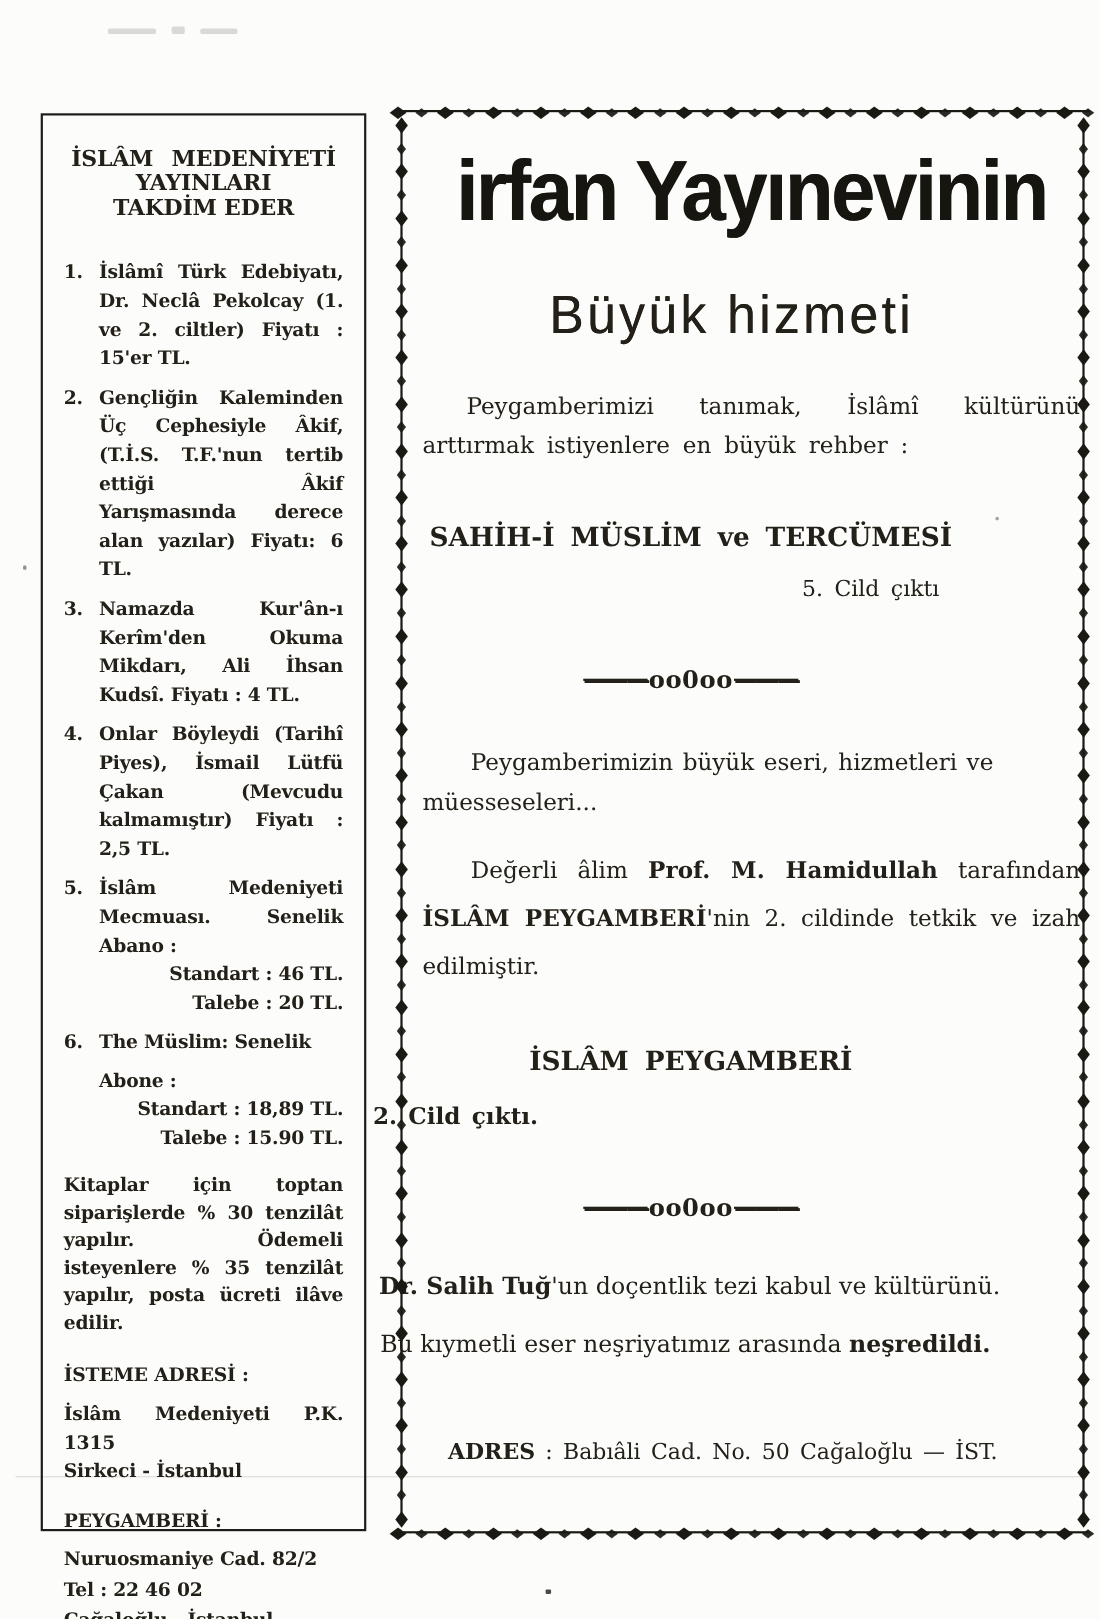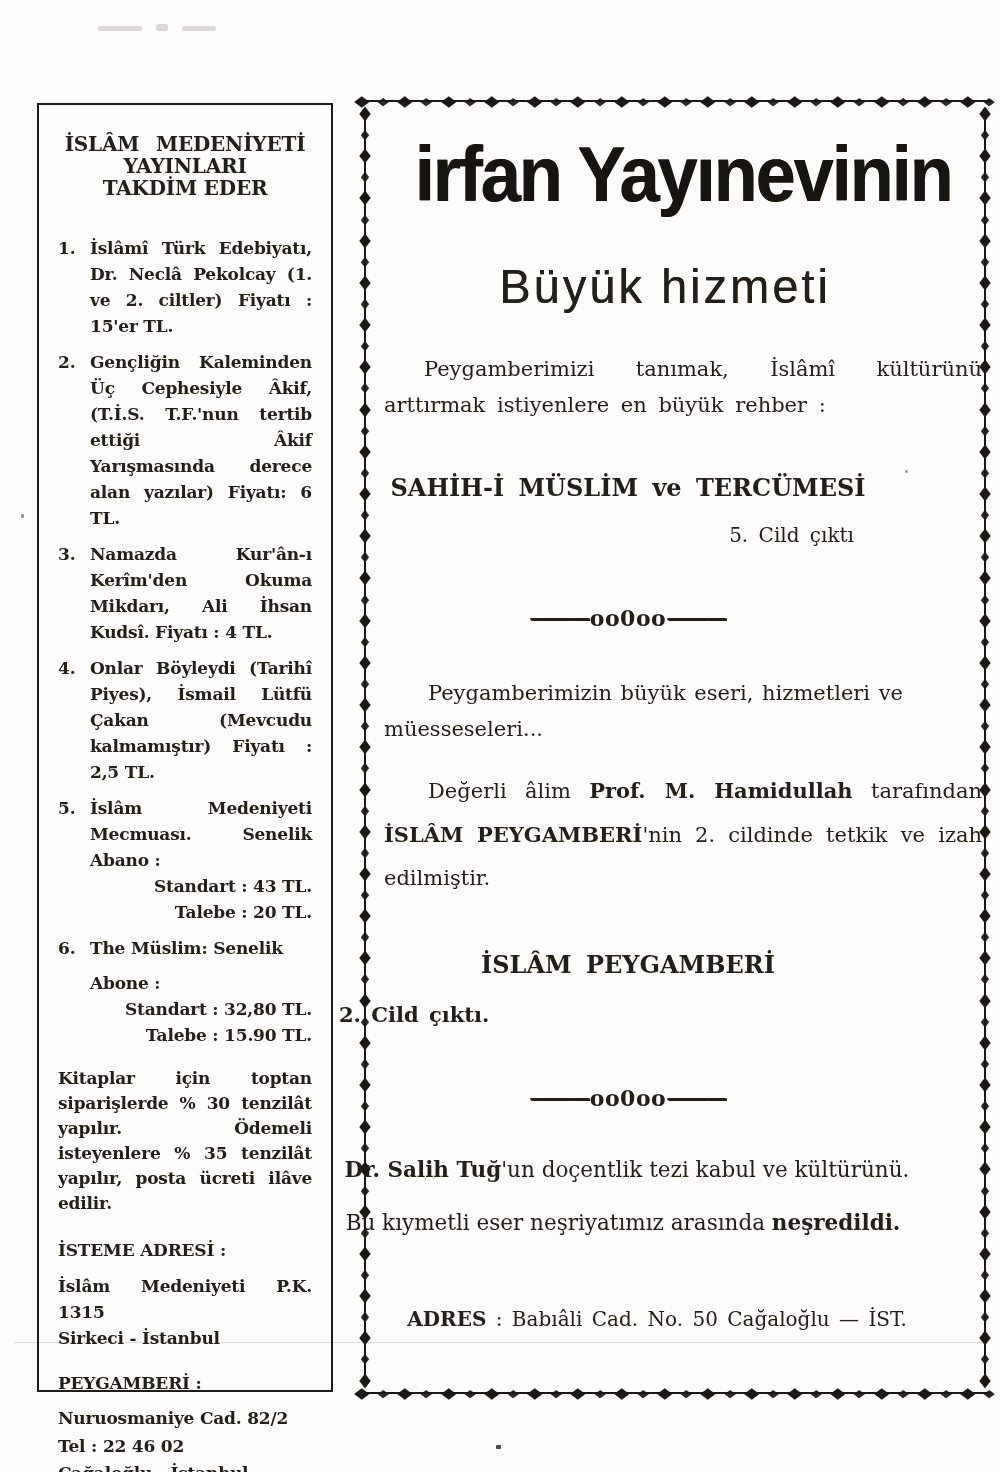--- a/index.html
+++ b/index.html
@@ -165,31 +165,31 @@
         <div class="lp-num">4.</div>
         <div class="lp-body">
             <div class="lp-text">Onlar Böyleydi (Tarihî Piyes), İsmail Lütfü Çakan (Mevcudu kalmamıştır) Fiyatı : 2,5 TL.</div>
           </div>
       </div>
 
       <div class="lp-item">
         <div class="lp-num">5.</div>
         <div class="lp-body">
           <div class="lp-text">İslâm Medeniyeti Mecmuası. Senelik Abano :</div>
-          <div class="lp-price">Standart : 43 TL.</div>
+          <div class="lp-price">Standart : 46 TL.</div>
           <div class="lp-price">Talebe : 20 TL.</div>
         </div>
       </div>
 
       <div class="lp-item">
         <div class="lp-num">6.</div>
         <div class="lp-body">
           <div class="lp-text">The Müslim: Senelik</div>
           <div class="lp-abone">Abone :</div>
-          <div class="lp-price">Standart : 32,80 TL.</div>
+          <div class="lp-price">Standart : 18,89 TL.</div>
           <div class="lp-price">Talebe : 15.90 TL.</div>
         </div>
       </div>
     </div>
 
     <div class="lp-note">Kitaplar için toptan siparişlerde % 30 tenzilât yapılır. Ödemeli isteyenlere % 35 tenzilât yapılır, posta ücreti ilâve edilir.</div>
 
     <div class="lp-label">İSTEME ADRESİ :</div>
     <div class="lp-addr">
       <div class="jlast">İslâm Medeniyeti P.K. 1315</div>

